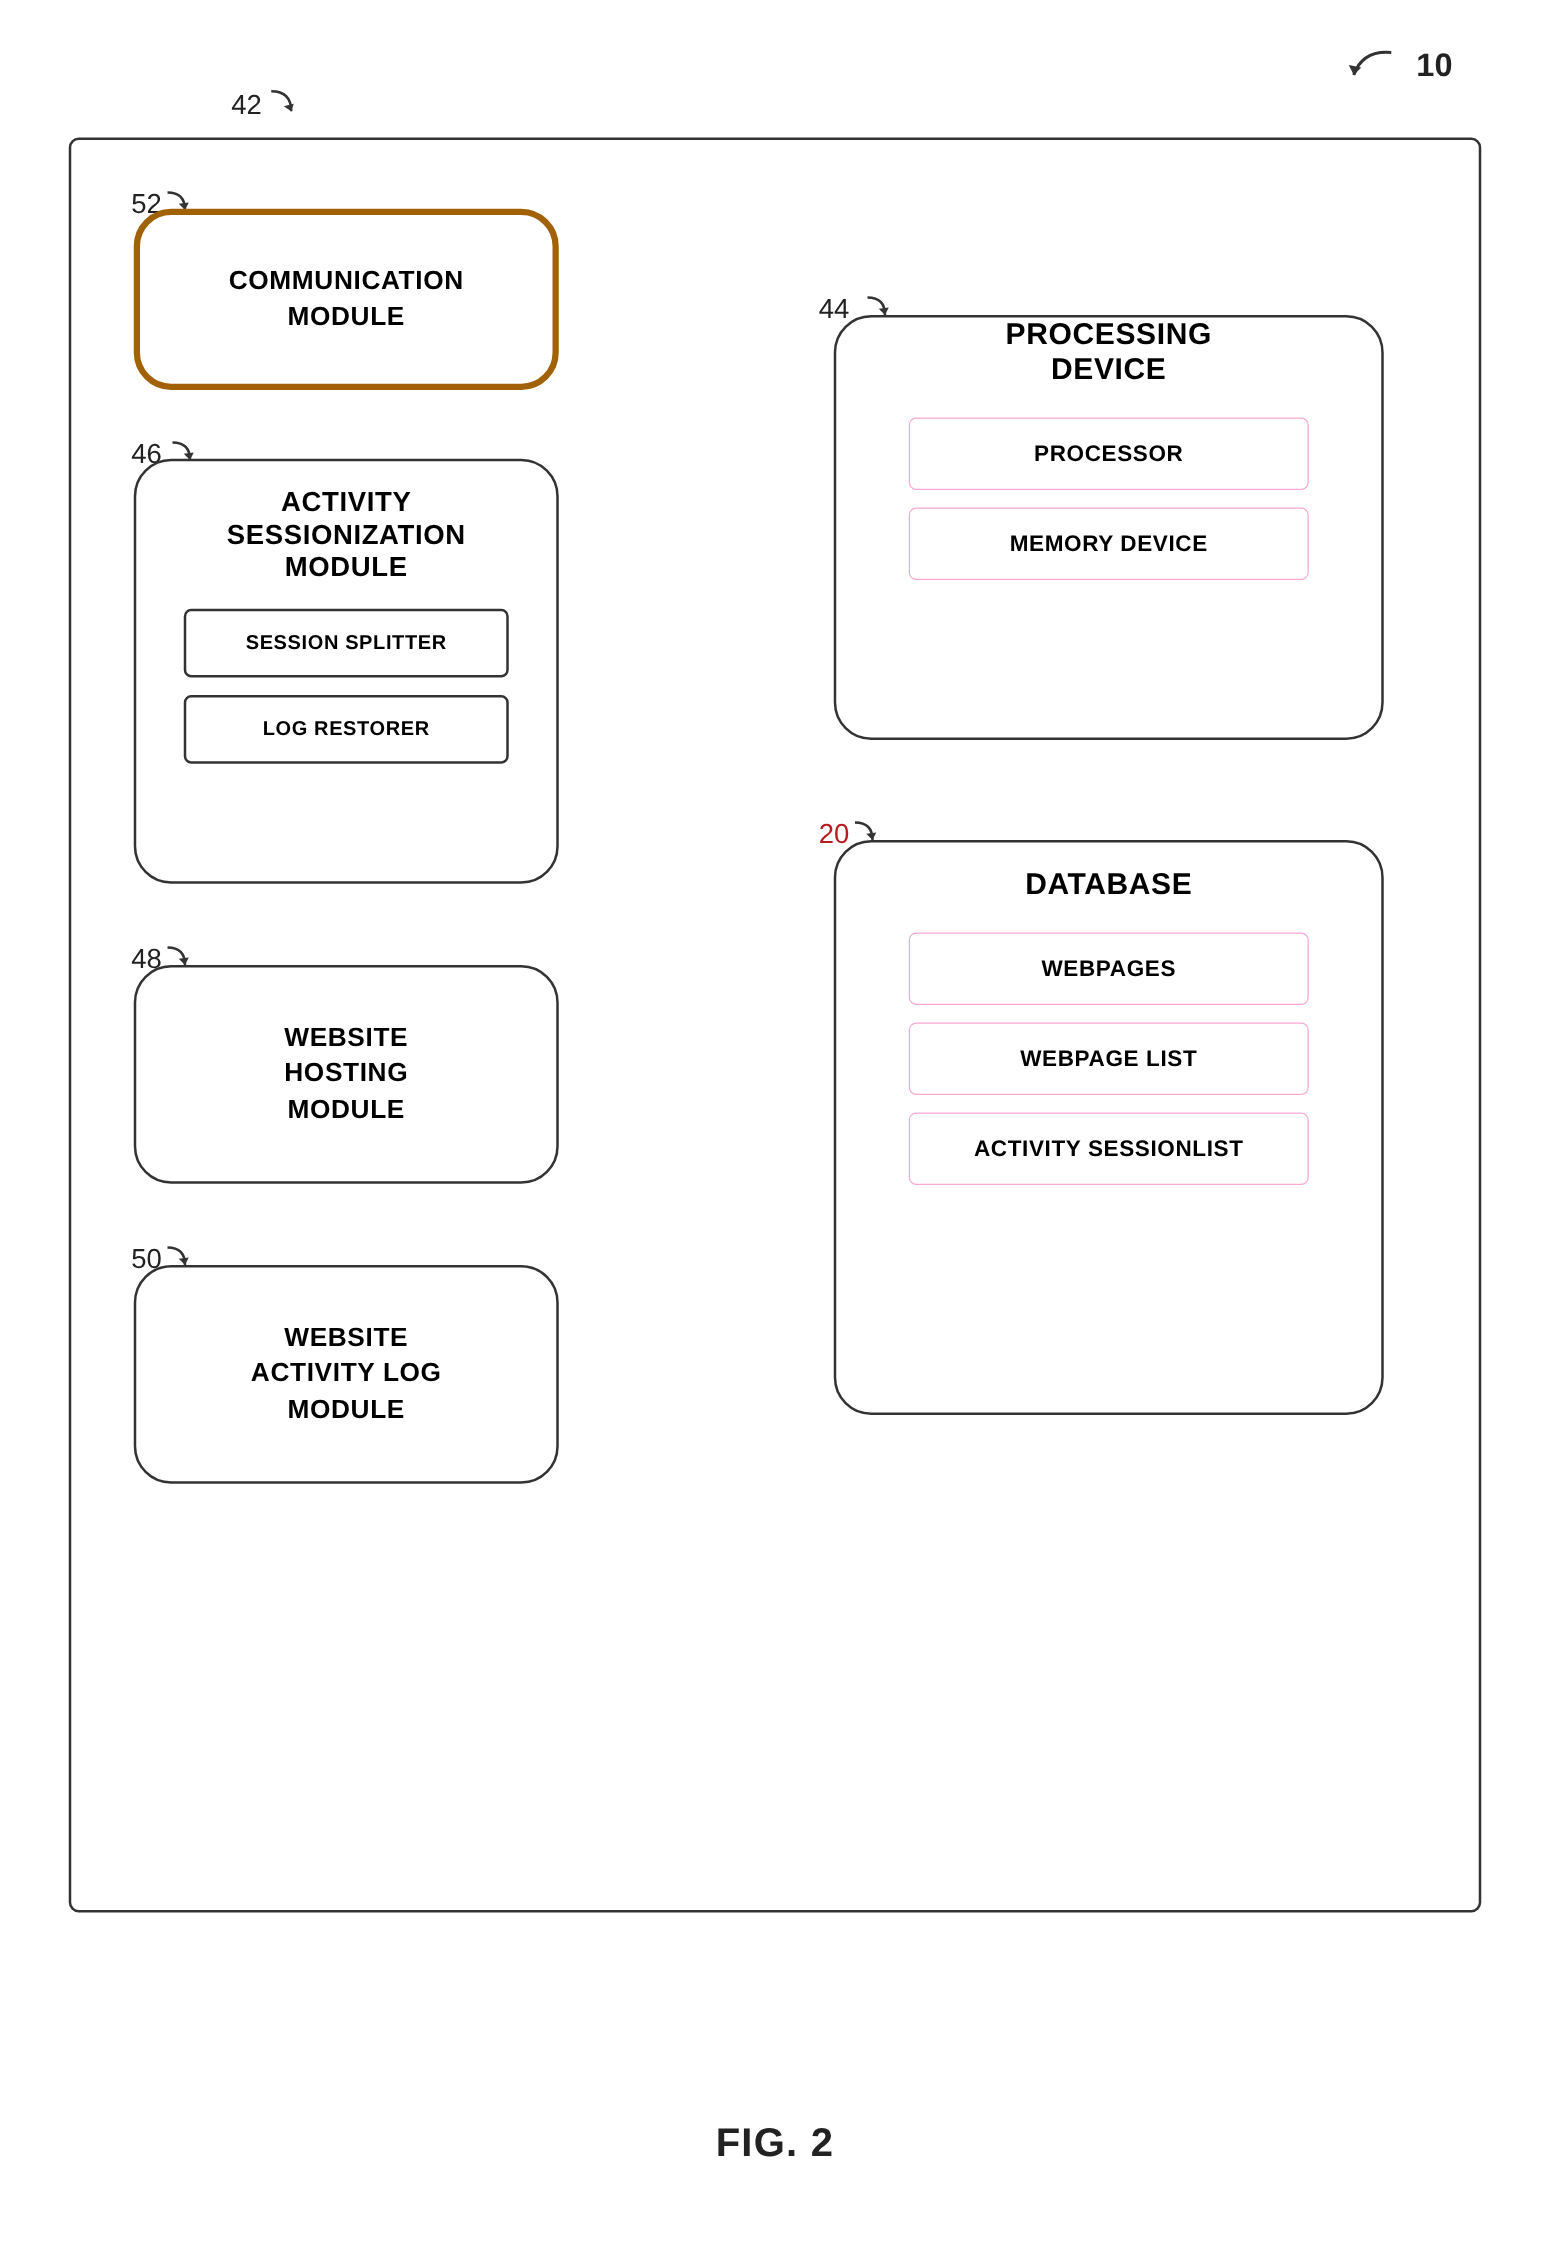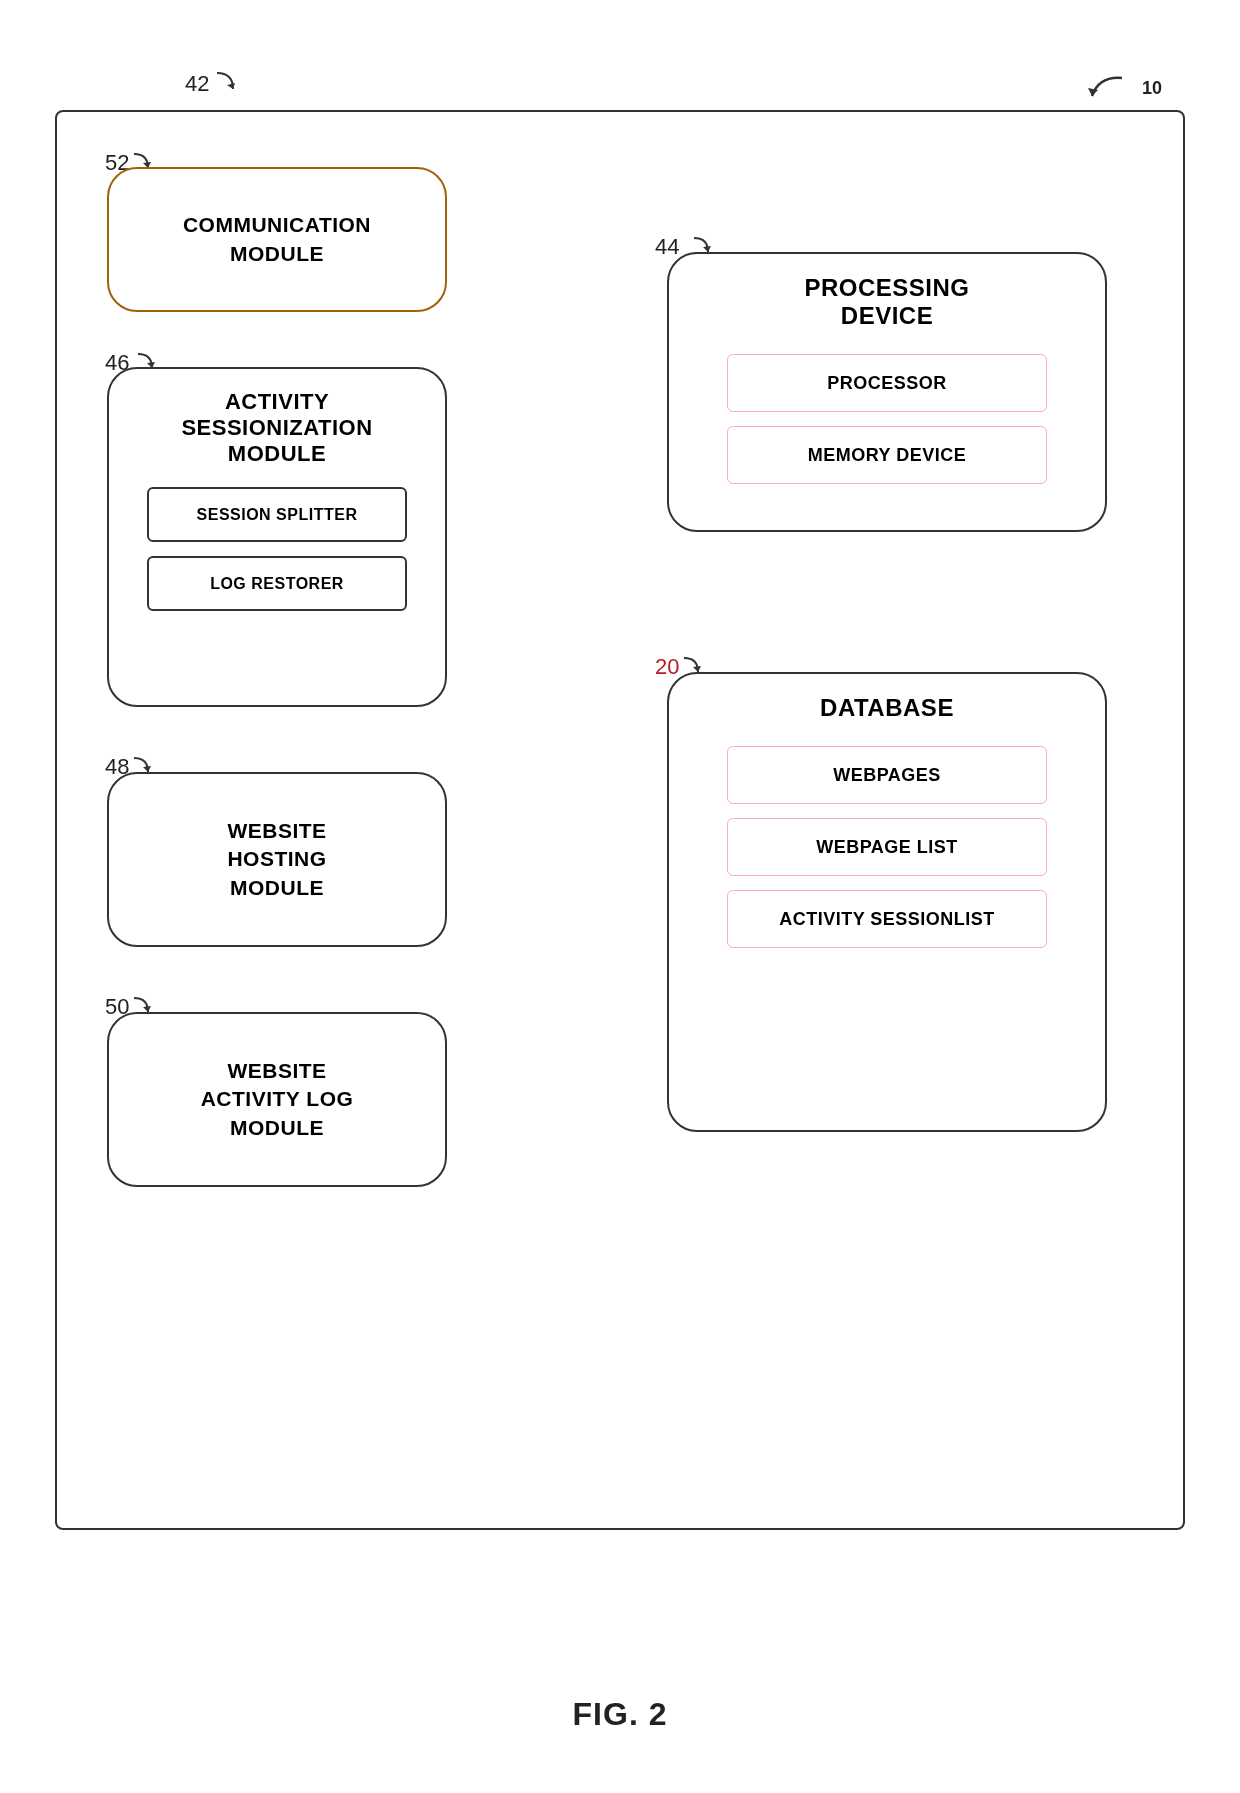--- a/index.html
+++ b/index.html
@@ -32,21 +32,21 @@
     }
 
     
     
     .box-comm {
       position: absolute;
       top: 55px;
       left: 50px;
       width: 340px;
       height: 145px;
-      border: 2px solid #a16207;
+      border: 5px solid #a16207;
       border-radius: 30px;
       display: flex;
       align-items: center;
       justify-content: center;
       text-align: center;
     }
 
     
     .box-activity {
       position: absolute;
@@ -114,27 +114,26 @@
       text-align: center;
     }
 
     
     
     .box-processing {
       position: absolute;
       top: 140px;
       left: 610px;
       width: 440px;
-      height: 280px;
+      height: 340px;
       border: 2px solid #333;
       border-radius: 30px;
       display: flex;
       flex-direction: column;
       align-items: center;
-      padding-top: 20px;
     }
 
     .box-processing-title {
       font-size: 24px;
       font-weight: bold;
       text-align: center;
       letter-spacing: 0.5px;
       margin-bottom: 24px;
     }
 
@@ -193,21 +192,21 @@
       text-align: center;
       line-height: 1.35;
       letter-spacing: 0.5px;
     }
   </style>
 </head>
 <body>
 
 <div class="page">
 
-  <div style="position:absolute; top:32px; right:78px; font-size:18px; font-weight:bold; color:#222; display:flex; align-items:center; gap:8px;margin-top:36px;">
+  <div style="position:absolute; top:32px; right:78px; font-size:26px; font-weight:bold; color:#222; display:flex; align-items:center; gap:8px;">
     <svg width="50" height="40">
       <path d="M 38 10 Q 15 8 8 28" stroke="#333" stroke-width="2.5" fill="none"></path>
       <polygon points="8,28 14,22 4,20" fill="#333"></polygon>
     </svg>
     <span>10</span>
   </div>
 
   <div style="position:absolute; top:69px; left:185px; font-size:22px; color:#222; display:flex; align-items:center; gap:4px;">
     <span>42</span>
     <svg width="30" height="30">

